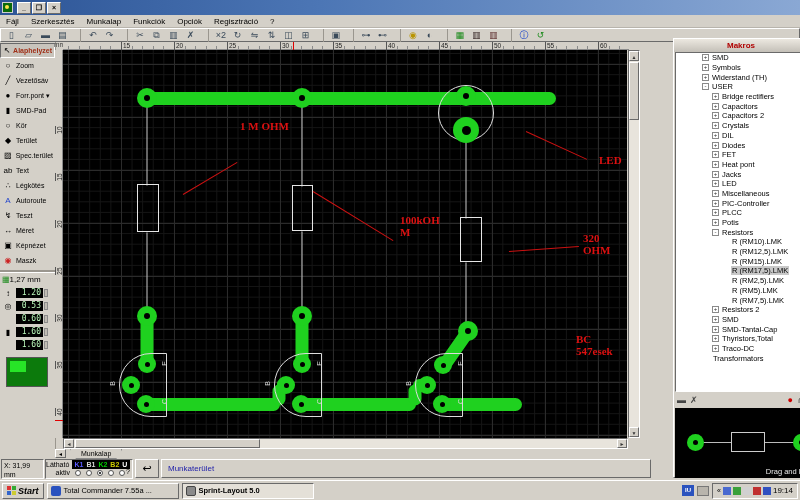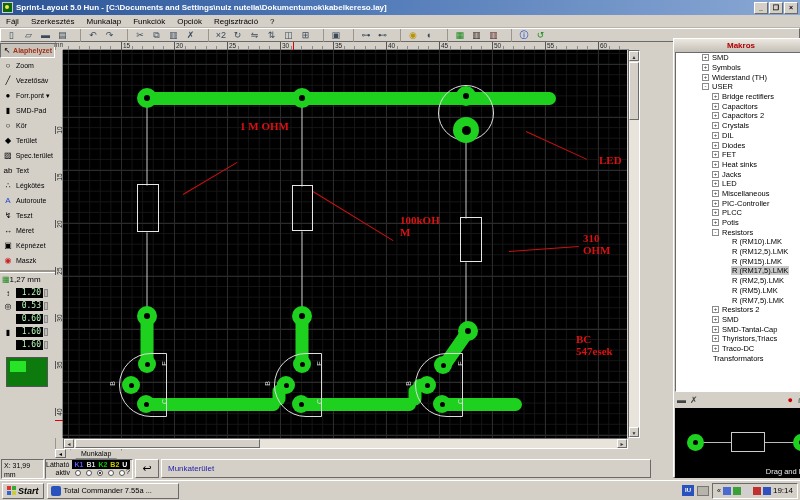--- a/index.html
+++ b/index.html
@@ -128,21 +128,20 @@
   #quick .q1 { width:12px; height:11px; background:#2a52be; color:#fff; font-size:6px; font-weight:bold; text-align:center; line-height:11px; }
   #quick .q2 { width:12px; height:10px; background:#b8b4ac; border:1px solid #777; }
   #tray { height:16px; display:flex; align-items:center; gap:2px; padding:0 4px; font-size:8px; }
   #tray .ti { width:8px; height:8px; }
 </style>
 </head>
 <body>
 
 <div id="titlebar">
   <div id="app-icon"></div>
-  <span id="title-text">Sprint-Layout 5.0 Hun    - [C:\Documents and Settings\nulz nutella\Dokumentumok\kabelkereso.lay]</span>
   <span class="winbtn raised">_</span>
   <span class="winbtn raised">❐</span>
   <span class="winbtn raised">×</span>
 </div>
 
 <div id="menubar">
 
 <span class="menu-item">Fájl</span>
     <span class="menu-item">Szerkesztés</span>
     <span class="menu-item">Munkalap</span>
@@ -422,21 +421,21 @@
       <div class="redline" style="left: 120px; top: 144px; width: 63px; transform: rotate(-30.7deg);"></div>
       <div class="redline" style="left: 250px; top: 141px; width: 94px; transform: rotate(31.5deg);"></div>
       <div class="redline" style="left: 463px; top: 81px; width: 67px; transform: rotate(24.6deg);"></div>
       <div class="redline" style="left: 446px; top: 201px; width: 70px; transform: rotate(-4.1deg);"></div>
     </div>
   <div>
       <div class="annotation" style="left: 177px; top: 70px;">1 M OHM</div>
       <div class="annotation" style="left: 337px; top: 164px;">100kOH
 M</div>
       <div class="annotation" style="left: 536px; top: 104px;">LED</div>
-      <div class="annotation" style="left: 520px; top: 182px;">310
+      <div class="annotation" style="left: 520px; top: 182px;">320
 OHM</div>
       <div class="annotation" style="left: 513px; top: 283px;">BC
 547esek</div>
     </div>
 </div>
 
 <div id="vscroll" class="sunken">
   <span class="sbtn raised" style="left:0;top:0;width:10px;height:10px;line-height:10px">▲</span>
   <div class="thumb raised" style="left:0;top:11px;width:10px;height:58px"></div>
   <span class="sbtn raised" style="left:0;bottom:0;width:10px;height:10px;line-height:10px">▼</span>
@@ -511,21 +510,21 @@
           <span class="tname">Diodes</span>
         </div>
         <div class="tree-row">
           <span style="flex: 0 0 auto; width: 12px;"></span>
           <span class="exp">+</span>
           <span class="tname">FET</span>
         </div>
         <div class="tree-row">
           <span style="flex: 0 0 auto; width: 12px;"></span>
           <span class="exp">+</span>
-          <span class="tname">Heat sinks</span>
+          <span class="tname">Heat pont</span>
         </div>
         <div class="tree-row">
           <span style="flex: 0 0 auto; width: 12px;"></span>
           <span class="exp">+</span>
           <span class="tname">Jacks</span>
         </div>
         <div class="tree-row">
           <span style="flex: 0 0 auto; width: 12px;"></span>
           <span class="exp">+</span>
           <span class="tname">LED</span>
@@ -601,21 +600,21 @@
           <span class="tname">SMD</span>
         </div>
         <div class="tree-row">
           <span style="flex: 0 0 auto; width: 12px;"></span>
           <span class="exp">+</span>
           <span class="tname">SMD-Tantal-Cap</span>
         </div>
         <div class="tree-row">
           <span style="flex: 0 0 auto; width: 12px;"></span>
           <span class="exp">+</span>
-          <span class="tname">Thyristors,Triacs</span>
+          <span class="tname">Thyristors,Total</span>
         </div>
         <div class="tree-row">
           <span style="flex: 0 0 auto; width: 12px;"></span>
           <span class="exp">+</span>
           <span class="tname">Traco-DC</span>
         </div>
         <div class="tree-row">
           <span style="flex: 0 0 auto; width: 12px;"></span>
 
           <span class="tname">Transformators</span>
@@ -690,20 +689,24 @@
         <b></b>
       </span>
     <span>Start</span>
   </span>
   <span style="display:flex;gap:3px">
 
       <span class="task raised">
         <span class="ticon2 tc"></span>
         <span>Total Commander 7.55a ...</span>
       </span>
+      <span class="task raised active">
+        <span class="ticon2 sp"></span>
+        <span>Sprint-Layout 5.0</span>
+      </span>
     </span>
   <span id="quick">
     <span class="q1">IU</span>
     <span class="q2"></span>
   </span>
   <span id="tray" class="sunken">
     <span style="font-size:7px">«</span>
     <span style="display:flex;gap:2px">
 
     <span class="ti" style="background: rgb(74, 106, 208);"></span>

